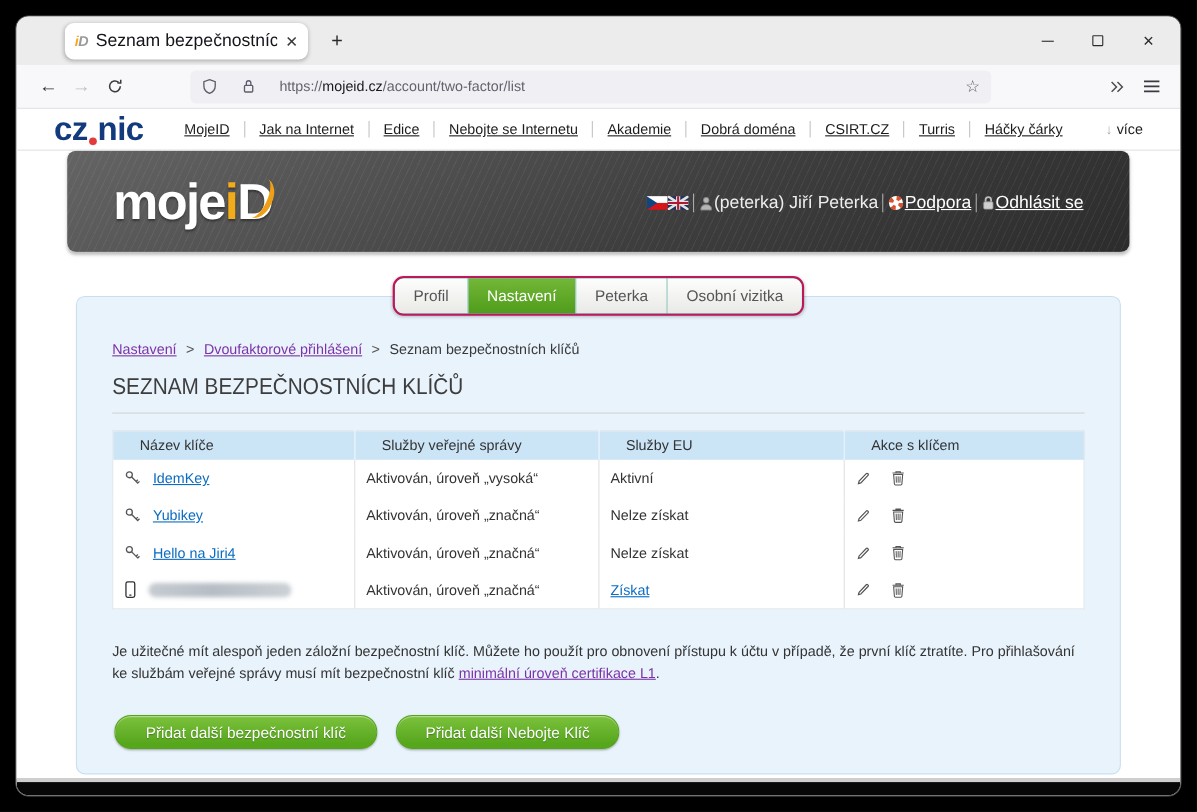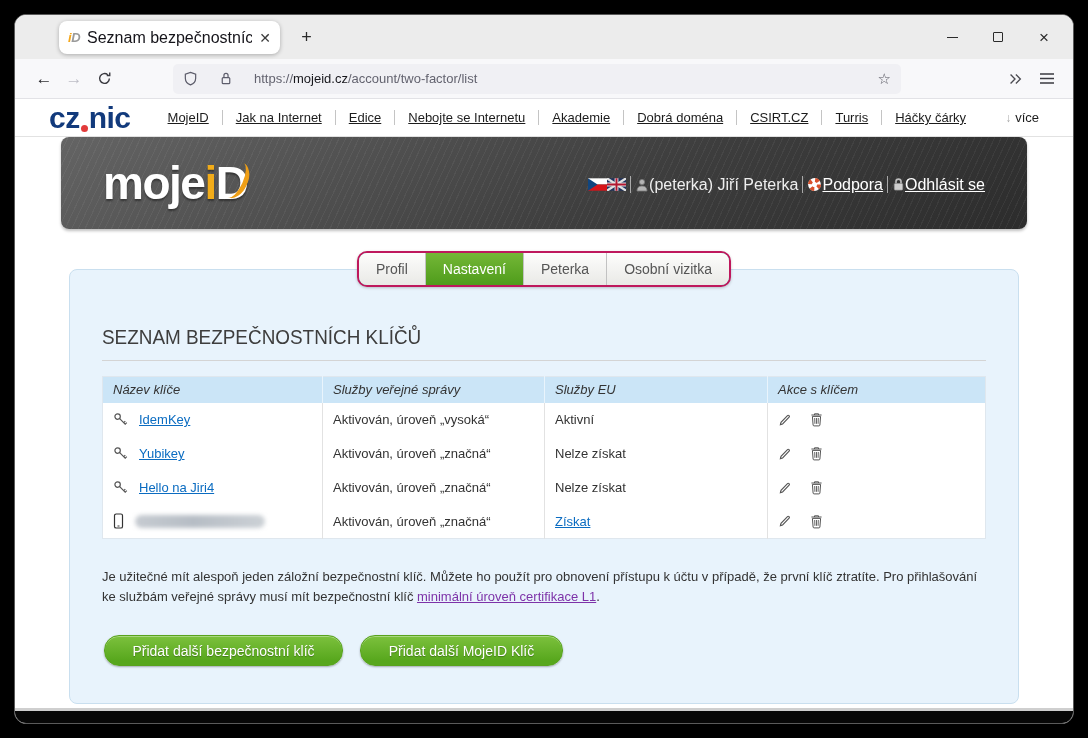--- a/index.html
+++ b/index.html
@@ -78,22 +78,22 @@
            padding:40px 32px 0; }
   .breadcrumb { font-size:13px; color:#3a3a3a; }
   .bc-link { color:#7d32a8; text-decoration:underline; cursor:pointer; }
   .bc-sep { margin:0 5px; color:#555; }
   .page-title { margin-top:15px; font-size:21px; font-weight:400; color:#3d3d3d; }
   .page-title span { display:inline-block; transform:scaleX(.9); transform-origin:left; white-space:nowrap; }
   .rule { height:1px; background:#d4d4d4; margin:11px 0 15px; }
 
   table.keys { width:100%; border-collapse:collapse; background:#fff; font-size:13px; color:#333;
                border:1px solid #dfe7ee; }
-  .keys thead th { background:#cbe5f7; font-weight:400; text-align:left; padding:5px 10px; height:26px;
-                   border-right:1px solid #e9f4fc;font-style:italic; }
+  .keys thead th { background:#cbe5f7; font-weight:400; text-align:left; padding:5px 24px; height:26px;
+                   border-right:1px solid #e9f4fc; }
   .keys thead th:last-child { border-right:none; }
   .keys tbody td { height:34px; padding:0 10px; border-right:1px solid #e2e2e2; vertical-align:middle; }
   .keys tbody td:last-child { border-right:none; }
   .c1 { width:220px; } .c2 { width:222px; } .c3 { width:223px; }
   .name-cell { display:flex; align-items:center; gap:11px; }
   .tbl-link { color:#0b6cc1; text-decoration:underline; cursor:pointer; }
   .redacted { width:130px; height:13px; border-radius:7px;
               background:linear-gradient(90deg,#c6cbd1,#b6bdc5 45%,#ccd1d6); filter:blur(2px); }
   .actions { display:flex; align-items:center; gap:18px; }
   .icon-btn { display:flex; align-items:center; cursor:pointer; }
@@ -248,20 +248,27 @@
     <div class="profile-tabs">
       <div class="tabgroup">
         <div class="ptab">Profil</div>
         <div class="ptab active">Nastavení</div>
         <div class="ptab">Peterka</div>
         <div class="ptab">Osobní vizitka</div>
       </div>
     </div>
 
     <div class="panel">
+      <div class="breadcrumb">
+        <span class="bc-link">Nastavení</span>
+        <span class="bc-sep">&gt;</span>
+        <span class="bc-link">Dvoufaktorové přihlášení</span>
+        <span class="bc-sep">&gt;</span>
+        <span>Seznam bezpečnostních klíčů</span>
+      </div>
 
       <div class="page-title"><span>SEZNAM BEZPEČNOSTNÍCH KLÍČŮ</span></div>
       <div class="rule"></div>
 
       <table class="keys">
         <thead>
           <tr>
             <th class="c1">Název klíče</th>
             <th class="c2">Služby veřejné správy</th>
             <th class="c3">Služby EU</th>
@@ -385,19 +392,19 @@
             </span>
               </td>
           </tr>
         </tbody>
       </table>
 
       <p class="note"><span>Je užitečné mít alespoň jeden záložní bezpečnostní klíč. Můžete ho použít pro obnovení přístupu k účtu v případě, že první klíč ztratíte. Pro přihlašování ke službám veřejné správy musí mít bezpečnostní klíč </span><span class="note-link">minimální úroveň certifikace L1</span><span>.</span></p>
 
       <div class="btn-row">
         <div class="green-btn btn1">Přidat další bezpečnostní klíč</div>
-        <div class="green-btn btn2">Přidat další MojeID Klíč</div>
+        <div class="green-btn btn2">Přidat další Nebojte Klíč</div>
       </div>
     </div>
   </div>
 
   <div class="footer-strip"></div>
 </div>
 
 </body></html>

